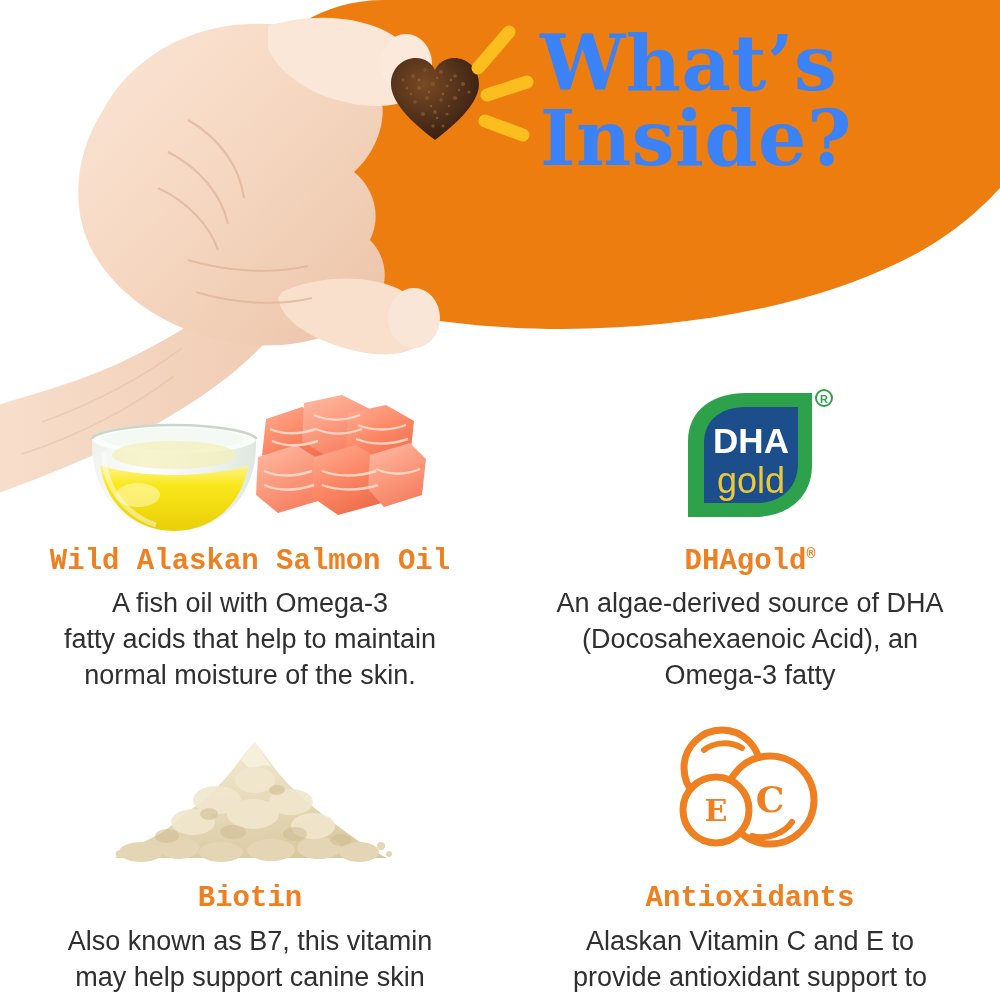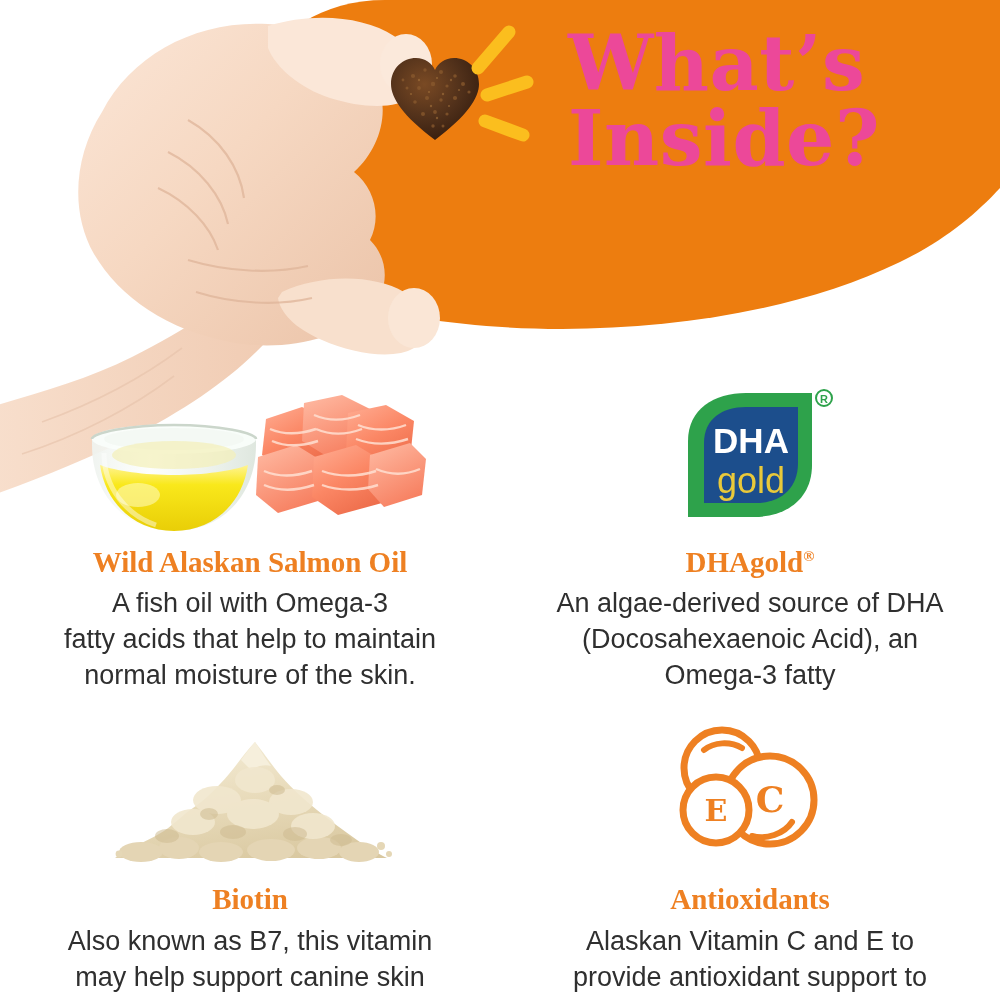--- a/index.html
+++ b/index.html
@@ -11,23 +11,23 @@
     overflow:hidden;
     position:relative;
   }
   #stage { position:absolute; inset:0; width:1000px; height:1000px; overflow:hidden; }
 
   
   .hero { position:absolute; left:0; top:0; width:1000px; height:350px; }
   .hero-blob { position:absolute; left:0; top:0; width:1000px; height:350px; }
   .hero-title {
     position:absolute;
-    left:568px; top:26px;
+    left:540px; top:26px;
     width:420px;
-    color:#ec4899;
+    color:#3b82f6;
     font-family:"DejaVu Serif", serif;
     font-weight:bold;
     font-size:76px;
     line-height:0.99;
     letter-spacing:0.5px;
   }
   .hero-title .l2 { display:block; }
 
   .hand-wrap { position:absolute; left:-18px; top:-8px; width:470px; height:520px; }
   .treat-wrap { position:absolute; left:385px; top:50px; width:100px; height:100px; }
@@ -42,21 +42,21 @@
     grid-template-rows:1fr 1fr;
   }
   .cell { position:relative; display:flex; flex-direction:column; align-items:center; }
   .cell-art {
     height:168px; width:100%;
     display:flex; align-items:flex-end; justify-content:center;
     padding-bottom:4px;
   }
   .cell-title {
     color:#EE8022;
-    font-family:Liberation Serif, serif;
+    font-family:Liberation Mono, monospace;
     font-weight:bold;
     font-size:29px;
     line-height:1.05;
     text-align:center;
     margin-top:4px;
     white-space:nowrap;
   }
   .cell-title .reg { font-size:15px; vertical-align:super; line-height:0; }
   .cell-body {
     color:#2f2f2f;

